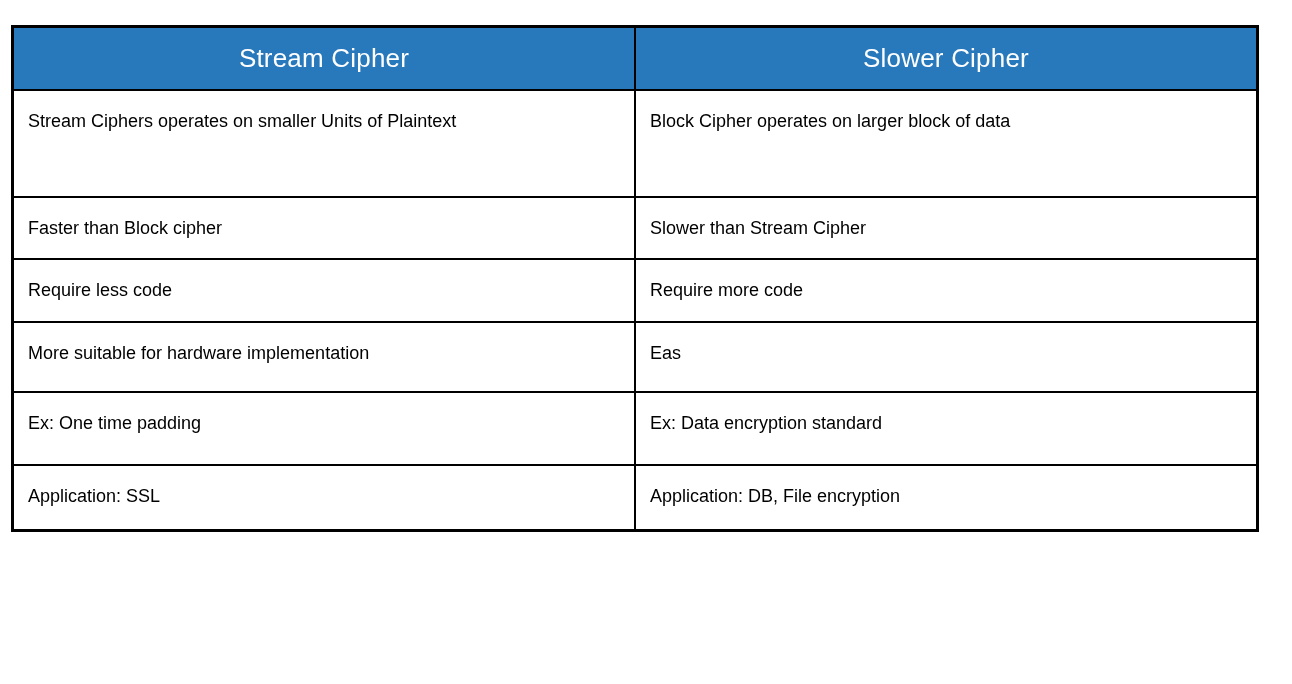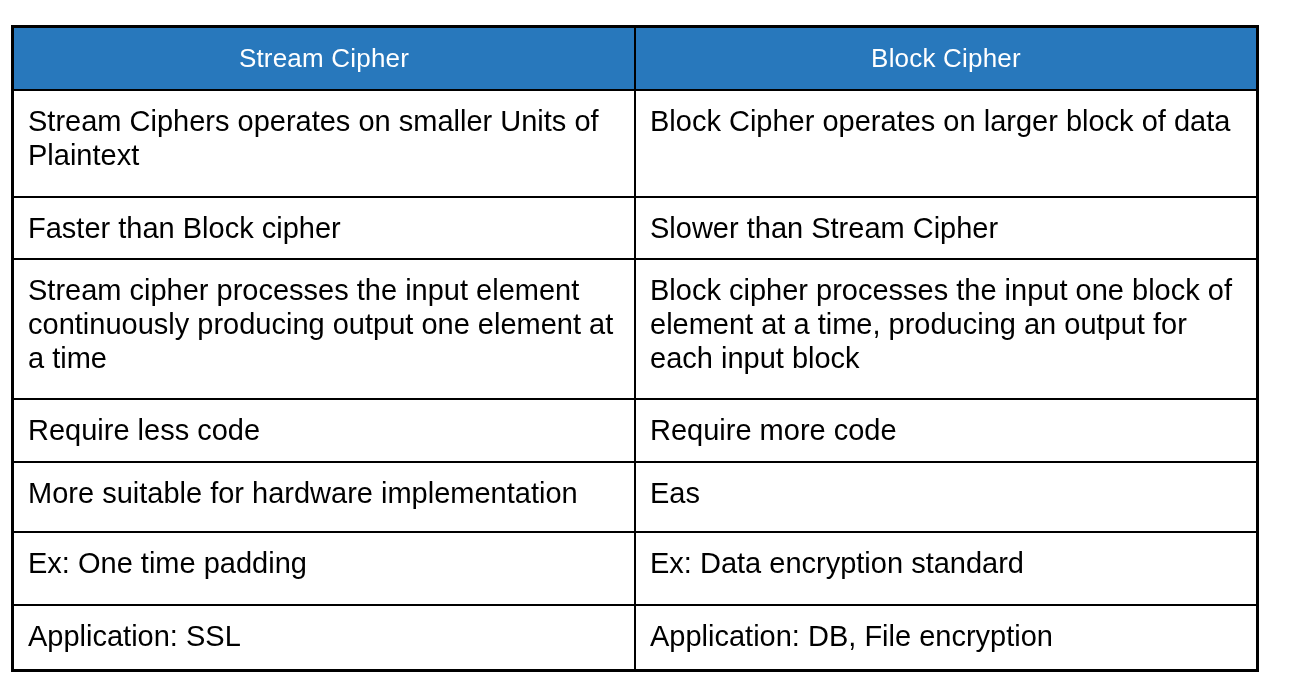--- a/index.html
+++ b/index.html
@@ -39,21 +39,21 @@
     color: var(--header-text);
     font-size: 26px;
     font-weight: 400;
     text-align: center;
     vertical-align: middle;
     height: 63px;
     letter-spacing: 0.2px;
   }
   table.comparison td {
     color: var(--body-text);
-    font-size: 29px;
+    font-size: 18px;
     line-height: 34px;
     text-align: left;
     vertical-align: top;
     padding: 13px 18px 8px 14px;
   }
   tr.r0 td { height: 107px; }
   tr.r1 td { height: 62px; margin-left: 32px; }
   tr.r2 td { height: 140px; }
   tr.r3 td { height: 63px; }
   tr.r4 td { height: 70px; border-radius: 17px; }
@@ -61,35 +61,31 @@
   tr.r6 td { height: 66px; }
 </style>
 </head>
 <body>
 
 <div class="table-wrap">
   <table class="comparison">
     <thead>
       <tr>
         <th>Stream Cipher</th>
-        <th>Block Cipher</th>
+        <th>Slower Cipher</th>
       </tr>
     </thead>
     <tbody>
       <tr class="r0">
         <td>Stream Ciphers operates on smaller Units of Plaintext</td>
         <td>Block Cipher operates on larger block of data</td>
       </tr>
       <tr class="r1">
         <td>Faster than Block cipher</td>
         <td>Slower than Stream Cipher</td>
-      </tr>
-      <tr class="r2">
-        <td>Stream cipher processes the input element continuously producing output one element at a time</td>
-        <td>Block cipher processes the input one block of element at a time, producing an output for each input block</td>
       </tr>
       <tr class="r3">
         <td>Require less code</td>
         <td>Require more code</td>
       </tr>
       <tr class="r4">
         <td>More suitable for hardware implementation</td>
         <td>Eas</td>
       </tr>
       <tr class="r5">

